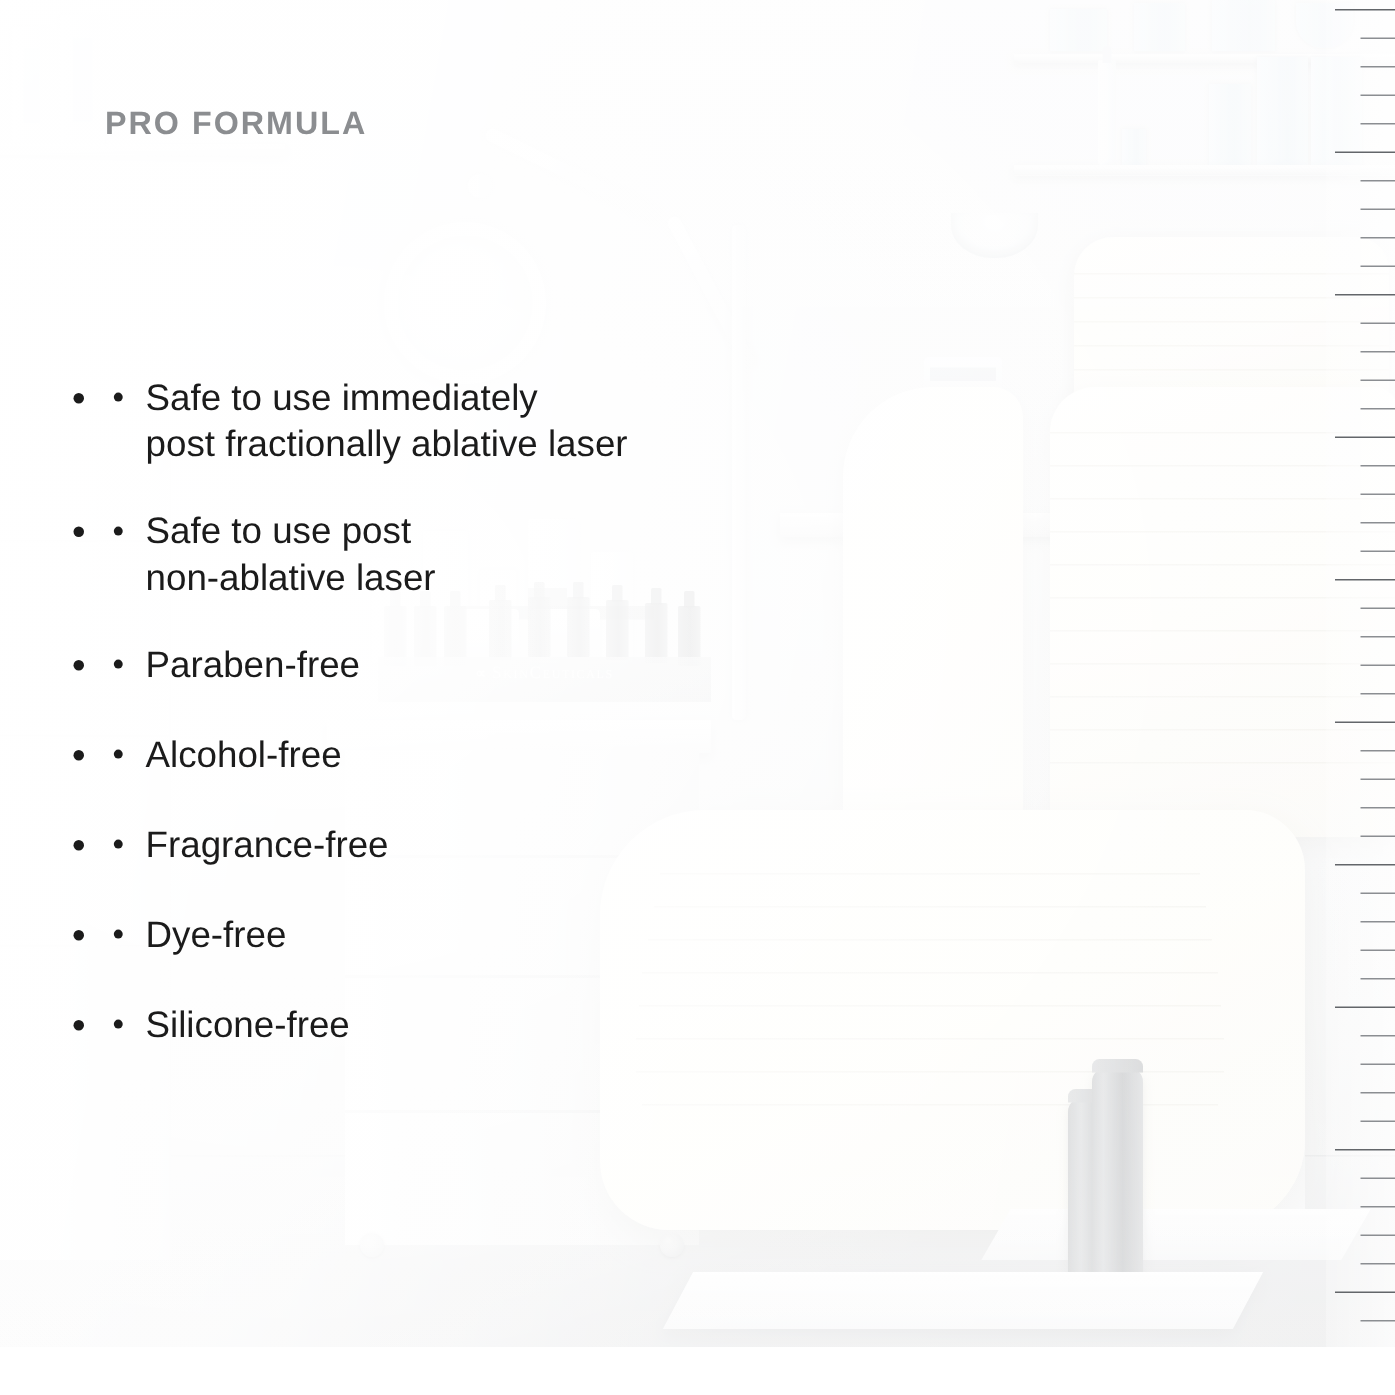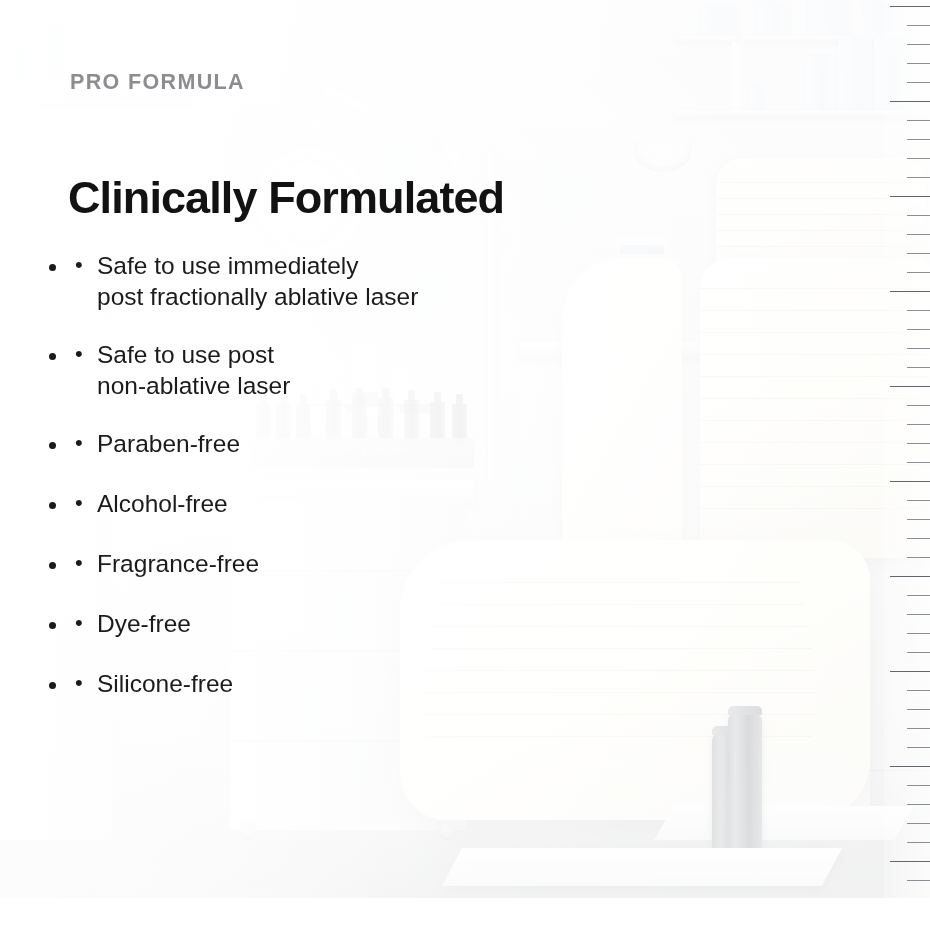--- a/index.html
+++ b/index.html
@@ -514,21 +514,20 @@
         <div class="tick minor" style="top: 842px;"></div>
         <div class="tick major" style="top: 861px;"></div>
         <div class="tick minor" style="top: 880px;"></div>
         <div class="tick minor" style="top: 899px;"></div>
         <div class="tick minor" style="top: 918px;"></div>
       </div>
   </div>
 
   <div class="content">
     <div class="eyebrow">PRO FORMULA</div>
-    <h1 class="headline">Clinically Formulated</h1>
     <ul class="bullets" id="bullet-list">
         <li class="bullet two-line">Safe to use immediately
 post fractionally ablative laser</li>
         <li class="bullet two-line">Safe to use post
 non-ablative laser</li>
         <li class="bullet">Paraben-free</li>
         <li class="bullet">Alcohol-free</li>
         <li class="bullet">Fragrance-free</li>
         <li class="bullet">Dye-free</li>
         <li class="bullet">Silicone-free</li>

